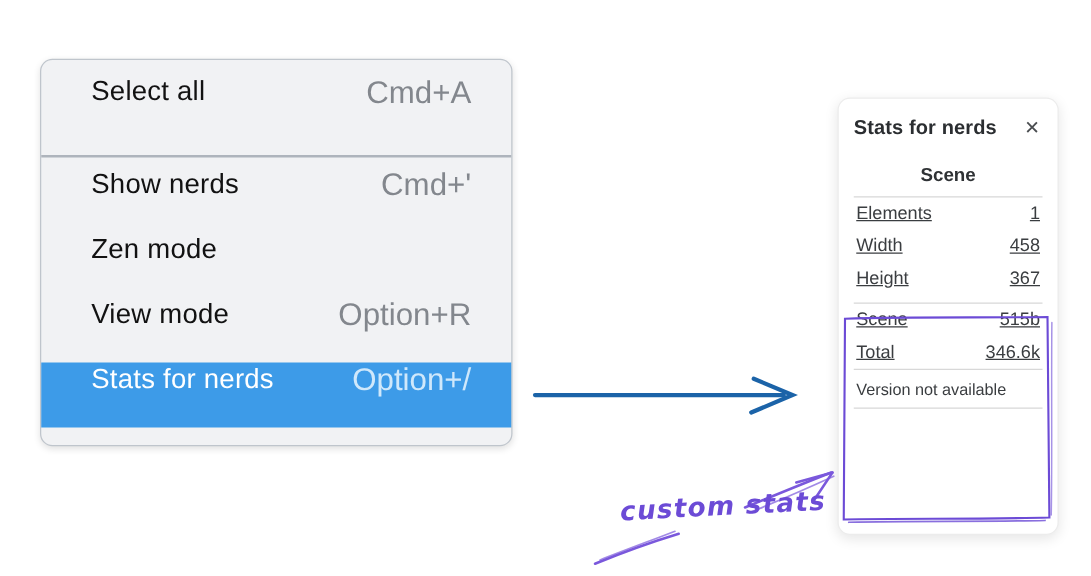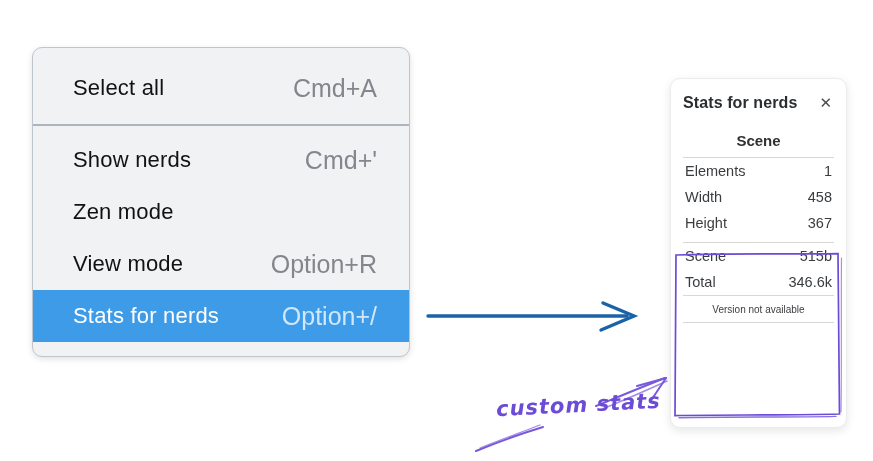--- a/index.html
+++ b/index.html
@@ -15,21 +15,21 @@
   .context-menu{
     position:absolute;left:32px;top:47px;width:378px;
     box-sizing:border-box;
     background:var(--menu-bg,#f1f2f4);
     border:1px solid var(--menu-border,#bfc5cc);
     border-radius:10px;
     box-shadow:0 2px 6px rgba(0,0,0,0.12);
     padding:12px 0 14px 0;
   }
   .menu-item{
-    display:flex;align-items:center;justify-content:space-between;
+    display:flex;justify-content:space-between;
     height:52px;padding:0 32px 0 40px;
     cursor:default;
   }
   .menu-item.first{height:56px;}
   .menu-item .label{
     font-size:22px;color:var(--menu-text,#121212);
     letter-spacing:.2px;
   }
   .menu-item .shortcut{
     font-size:25px;color:var(--menu-shortcut,#83878d);
@@ -70,26 +70,26 @@
   .section-heading{
     font-size:15px;font-weight:bold;text-align:center;
     padding:6px 0 8px 0;color:#2f3235;
   }
   .sep{
     border:none;border-top:1px solid var(--panel-separator,#d8d8d8);
     margin:0;
   }
   .stat-row{
     display:flex;justify-content:space-between;
-    font-size:14.5px;padding:5px 2px;
+    font-size:14.5px;padding:5px 2px;text-decoration:underline;
   }
   .stat-row .stat-value{text-align:right;}
   .section-storage{margin-top:6px;}
   .version-note{
-    font-size:10px;padding:8px 2px 7px 2px;text-align:center;
+    font-size:13px;padding:8px 2px 7px 2px;
   }
 
   
   .overlay{
     position:absolute;left:0;top:0;width:873px;height:461px;
     pointer-events:none;
   }
 
   
   .annotation-label{

